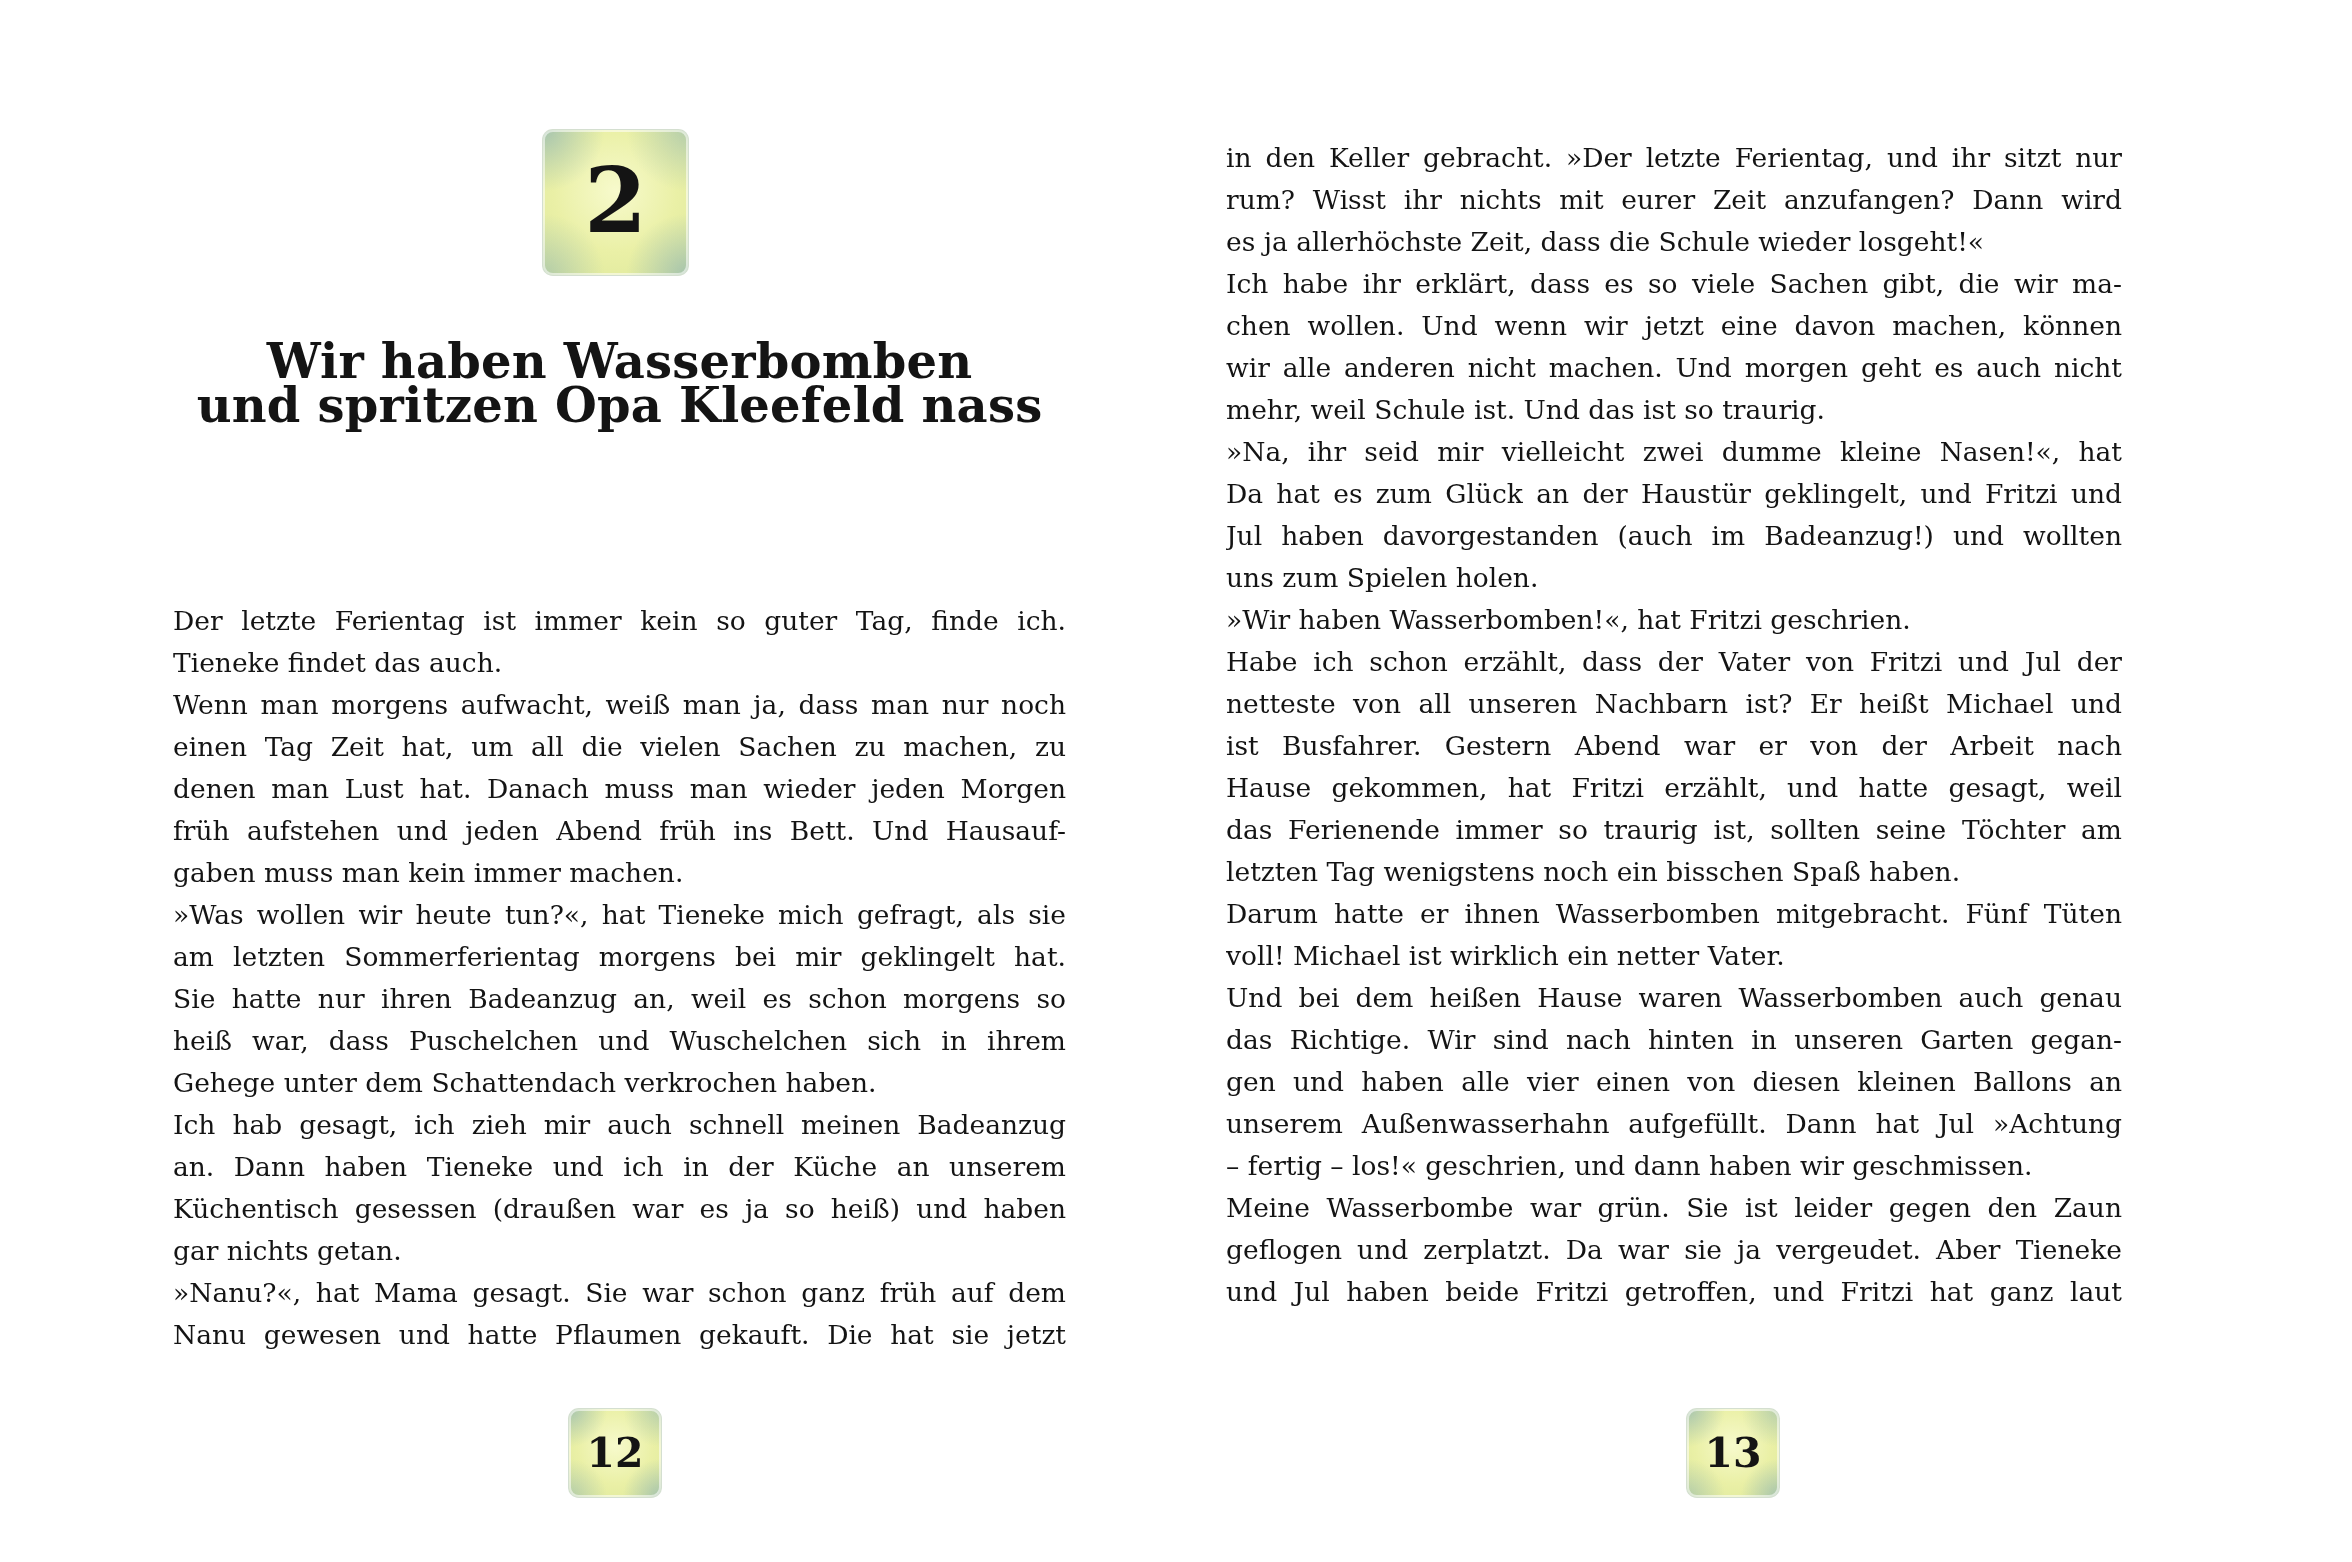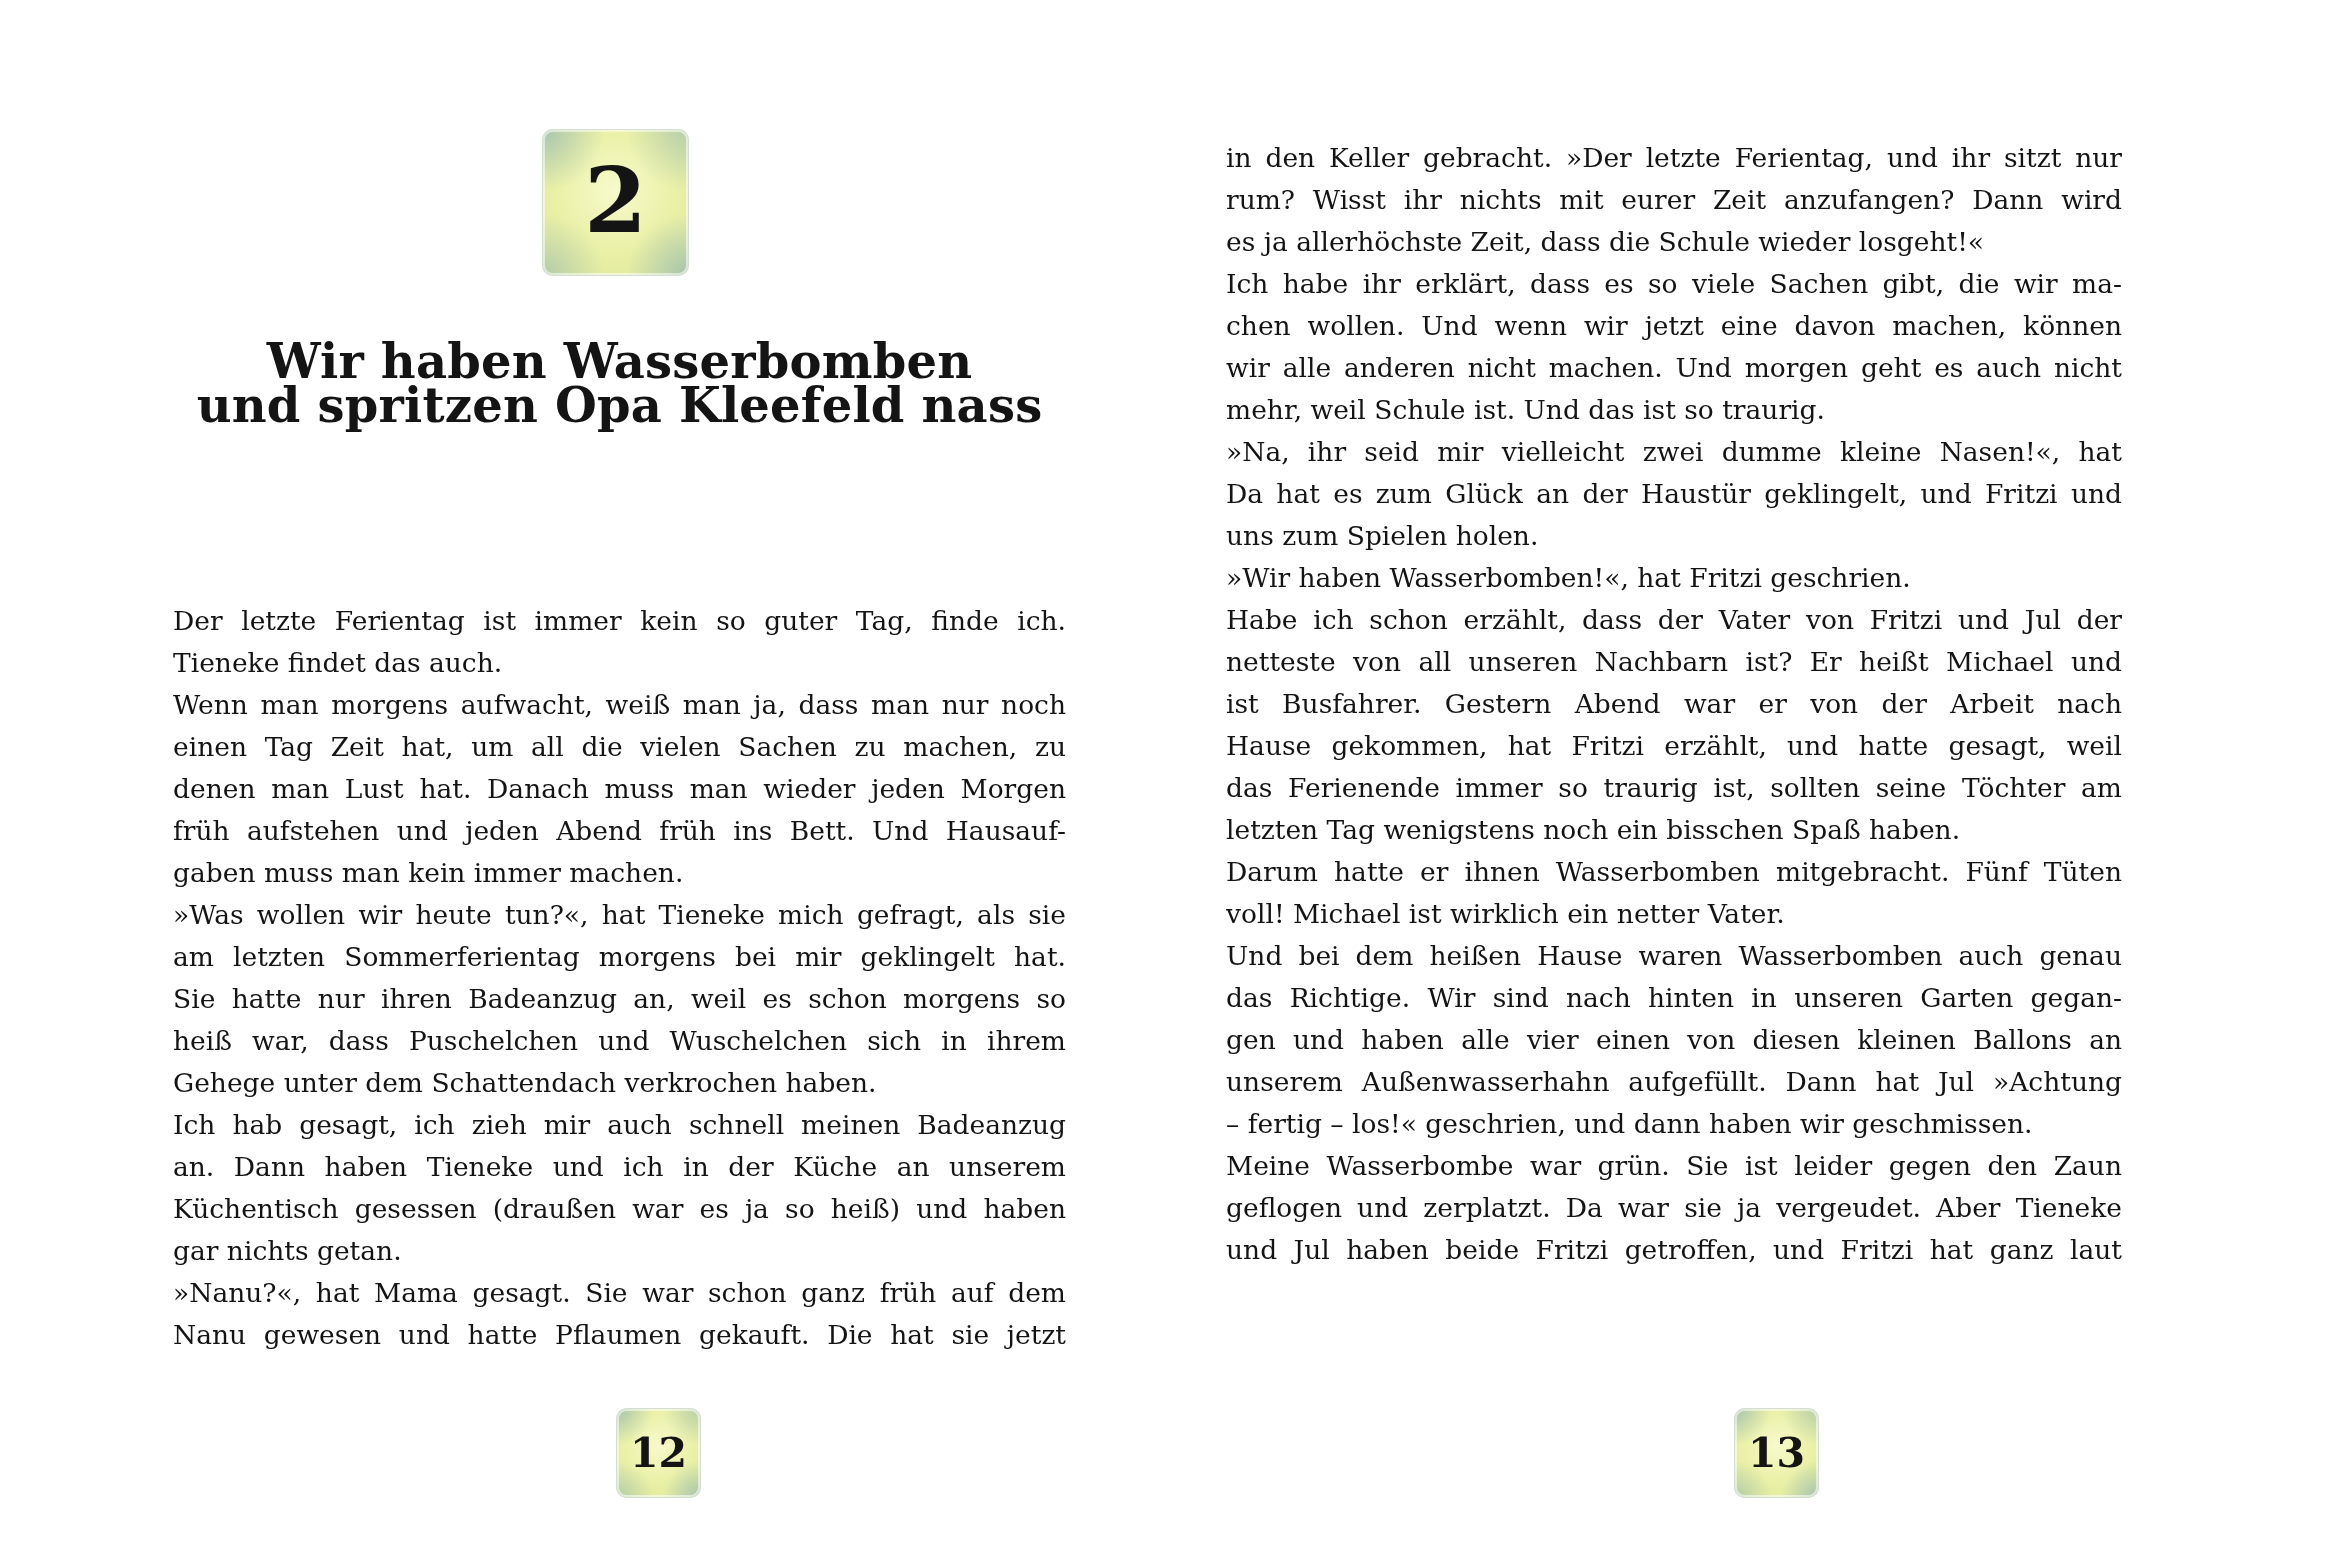--- a/index.html
+++ b/index.html
@@ -59,24 +59,23 @@
     text-align: justify;
     text-align-last: justify;
     white-space: nowrap;
     overflow: hidden;
   }
   .line.para-end {
     text-align-last: left;
   }
 
   .page-number {
-    width: 83px; height: 88px;
+    width: 92px; height: 88px;
     font-size: 41px;
     font-weight: bold;
-    margin-left: 48px;
   }
   .pageno-left  { left: 569px;  top: 1409px; }
   .pageno-right { left: 1687px; top: 1409px; }
 </style>
 </head>
 <body>
 
 <div class="badge chapter-badge">
   <span>2</span>
 </div>
@@ -114,20 +113,21 @@
 <div class="body-col right-body">
     <div class="line">in den Keller gebracht. »Der letzte Ferientag, und ihr sitzt nur</div>
     <div class="line">rum? Wisst ihr nichts mit eurer Zeit anzufangen? Dann wird</div>
     <div class="line para-end">es ja allerhöchste Zeit, dass die Schule wieder losgeht!«</div>
     <div class="line">Ich habe ihr erklärt, dass es so viele Sachen gibt, die wir ma-</div>
     <div class="line">chen wollen. Und wenn wir jetzt eine davon machen, können</div>
     <div class="line">wir alle anderen nicht machen. Und morgen geht es auch nicht</div>
     <div class="line para-end">mehr, weil Schule ist. Und das ist so traurig.</div>
     <div class="line">»Na, ihr seid mir vielleicht zwei dumme kleine Nasen!«, hat</div>
     <div class="line">Da hat es zum Glück an der Haustür geklingelt, und Fritzi und</div>
+    <div class="line">Jul haben davorgestanden (auch im Badeanzug!) und wollten</div>
     <div class="line para-end">uns zum Spielen holen.</div>
     <div class="line para-end">»Wir haben Wasserbomben!«, hat Fritzi geschrien.</div>
     <div class="line">Habe ich schon erzählt, dass der Vater von Fritzi und Jul der</div>
     <div class="line">netteste von all unseren Nachbarn ist? Er heißt Michael und</div>
     <div class="line">ist Busfahrer. Gestern Abend war er von der Arbeit nach</div>
     <div class="line">Hause gekommen, hat Fritzi erzählt, und hatte gesagt, weil</div>
     <div class="line">das Ferienende immer so traurig ist, sollten seine Töchter am</div>
     <div class="line para-end">letzten Tag wenigstens noch ein bisschen Spaß haben.</div>
     <div class="line">Darum hatte er ihnen Wasserbomben mitgebracht. Fünf Tüten</div>
     <div class="line para-end">voll! Michael ist wirklich ein netter Vater.</div>

